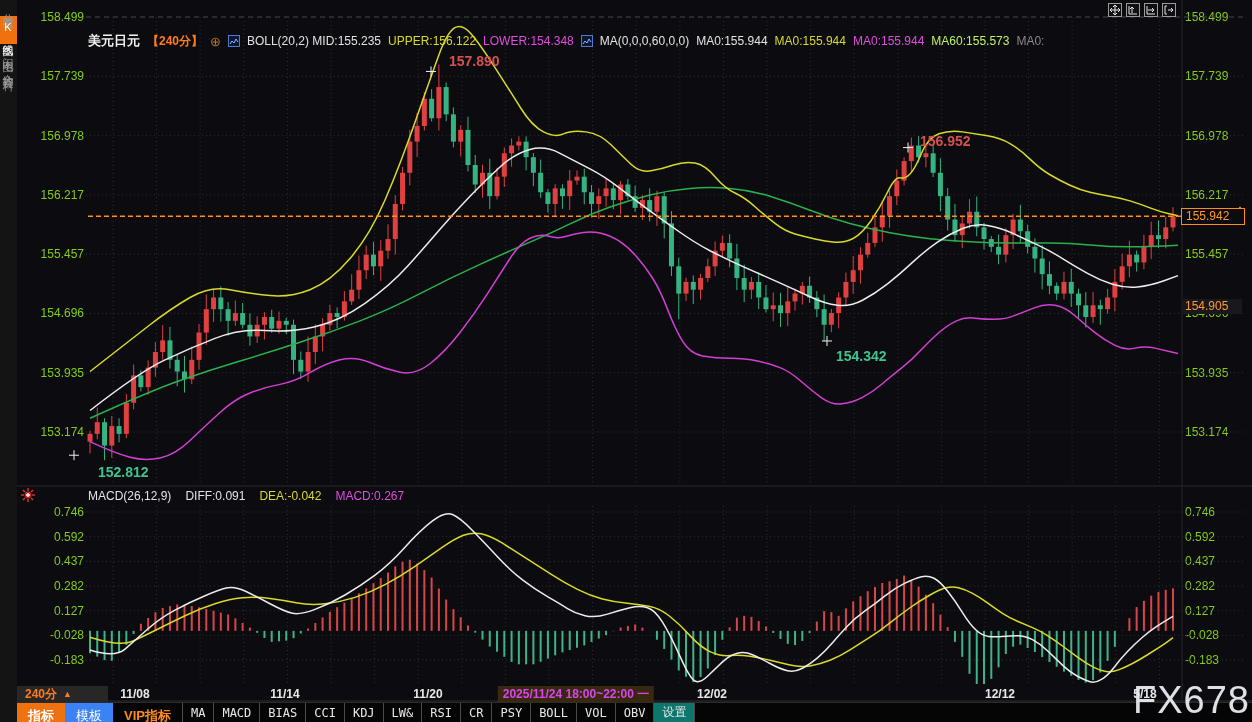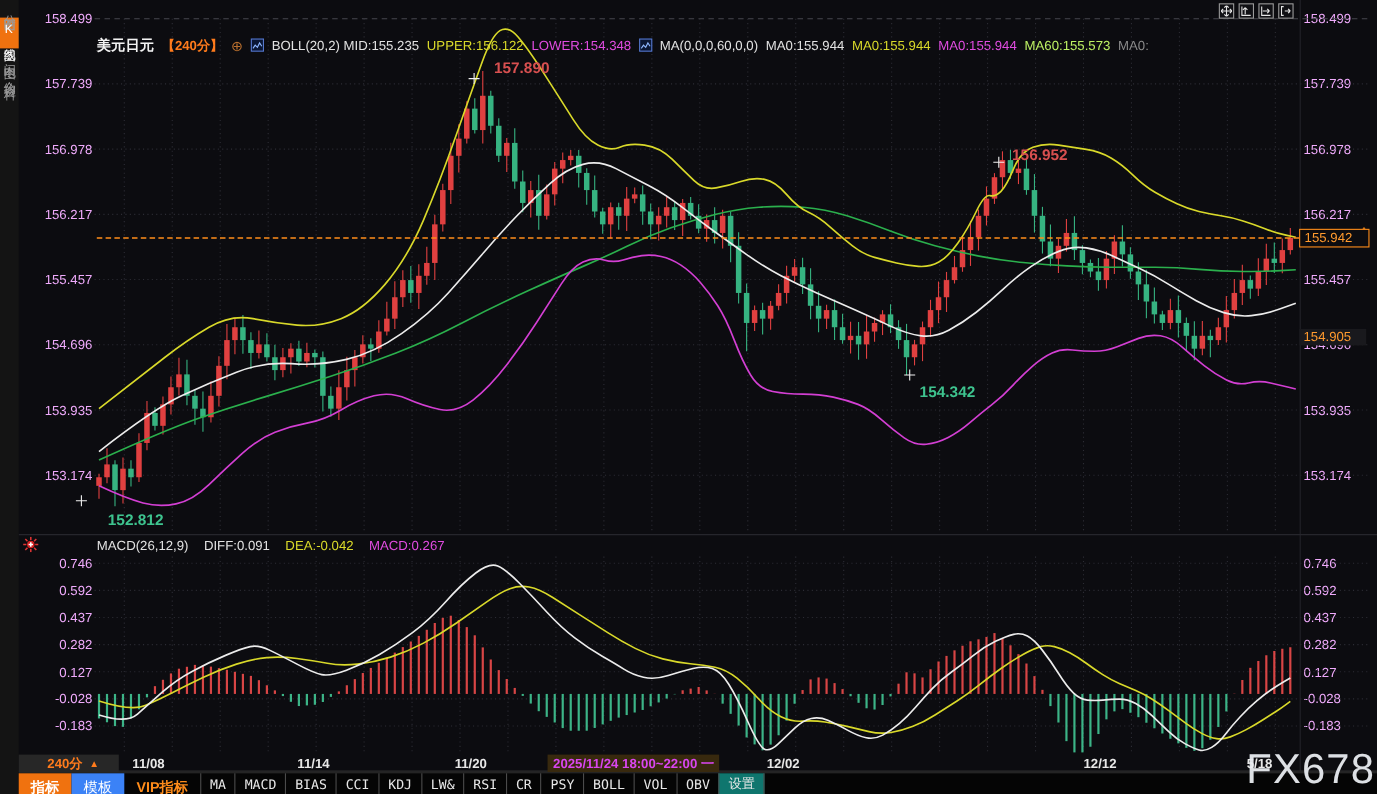--- a/index.html
+++ b/index.html
@@ -22,29 +22,29 @@
   .t-sym { color:#f2f2f2; font-weight:bold; font-size:13px; }
   .t-period { color:#ff7b1c; font-weight:bold; }
   .t-plus { color:#b96f2e; font-size:13px; }
   .t-white { color:#e2e2e2; } .t-yellow { color:#d9d92a; } .t-magenta { color:#e14ce1; }
   .t-green { color:#bef264; } .t-gray { color:#8a8a8a; }
   .mini-icon { display:inline-block; width:12px; height:12px; background:#0b1734; border:1px solid #5577cc; vertical-align:middle; }
   
   #winicons { position:absolute; left:1108px; top:3px; display:flex; gap:4px; z-index:6; }
   .wicon { width:14px; height:14px; border:1px solid #9a9a9a; background:#101014; display:flex; align-items:center; justify-content:center; cursor:pointer; }
   
-  .ylab { position:absolute; font-size:12px; color:#f0abfc; width:50px; }
+  .ylab { position:absolute; font-size:12px; color:#84cc16; width:50px; }
   .ylab.left { left:34px; text-align:right; }
   .ylab.right { left:1185px; text-align:left; }
   
   #macdHeader { position:absolute; left:88px; top:489px; display:flex; gap:14px; font-size:12px; z-index:6; white-space:nowrap; }
   #macdIcon { position:absolute; left:21px; top:488px; z-index:6; }
   
   #timeaxis { position:absolute; left:17px; top:686px; width:1235px; height:16px; z-index:6; }
-  #periodBox { position:absolute; left:0; top:0; width:91px; height:16px; background:#272727; color:#ff7b1c; font-weight:bold; font-size:12px; display:flex; align-items:center; padding-left:8px; gap:6px; cursor:pointer;justify-content:center; }
+  #periodBox { position:absolute; left:0; top:0; width:91px; height:16px; background:#272727; color:#ff7b1c; font-weight:bold; font-size:12px; display:flex; align-items:center; padding-left:8px; gap:6px; cursor:pointer; }
   .tlab { position:absolute; top:0; font-size:12px; font-weight:bold; color:#e8e8e8; transform:translateX(-50%); white-space:nowrap; line-height:16px; }
   .tlab.hl { color:#d946ef; background:#38290e; padding:0 5px; font-weight:bold; }
   
   #toolbar { position:absolute; left:17px; top:702px; width:1235px; height:20px; background:#050505; border-top:1px solid #2c2c2c; display:flex; align-items:stretch; z-index:6; }
   .tab { display:flex; align-items:center; padding:13px 11px; font-size:13px; color:#fff; cursor:pointer; }
   .tab.active { background:#f0720f; font-weight:bold; }
   .tab.box { background:#3b82f6; }
   .tab.vip { color:#ff8c1a; font-weight:bold; }
   .ind { display:flex; align-items:center; padding:0 8px; font-size:12px; color:#e8e8e8; font-family:"DejaVu Sans Mono", monospace; border-left:1px solid #4b4b4b; cursor:pointer; }
   .ind:last-child { border-right:1px solid #4b4b4b; background:#0f766e;font-family:Liberation Serif, serif; }

